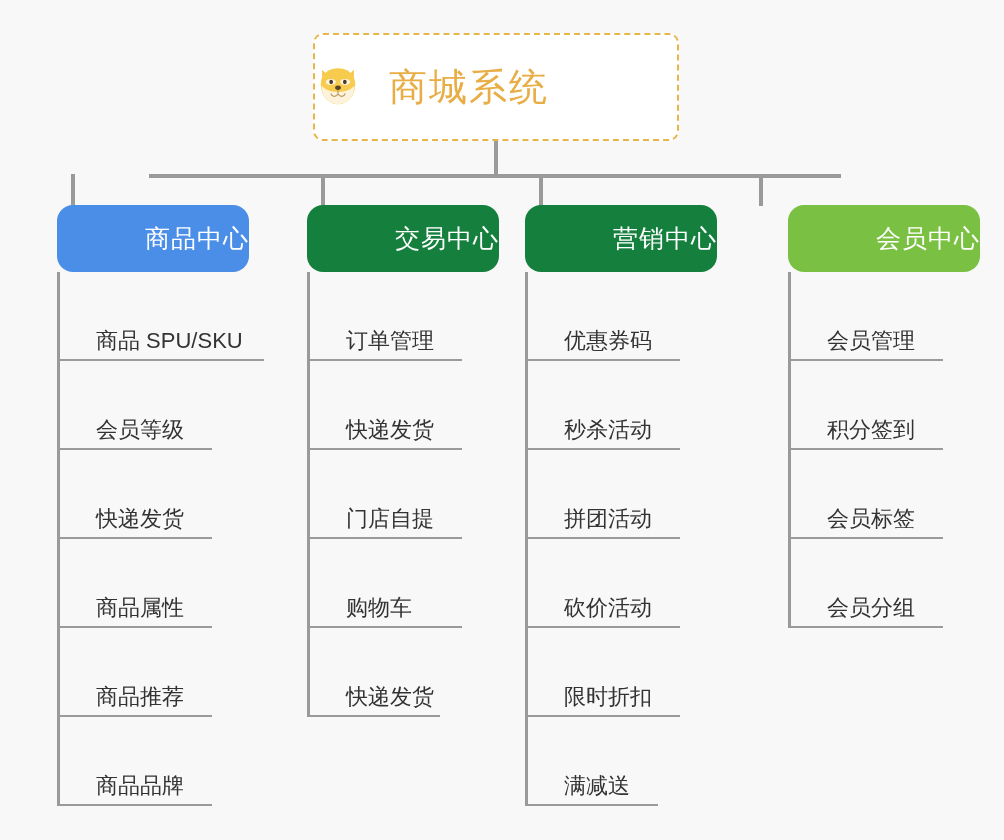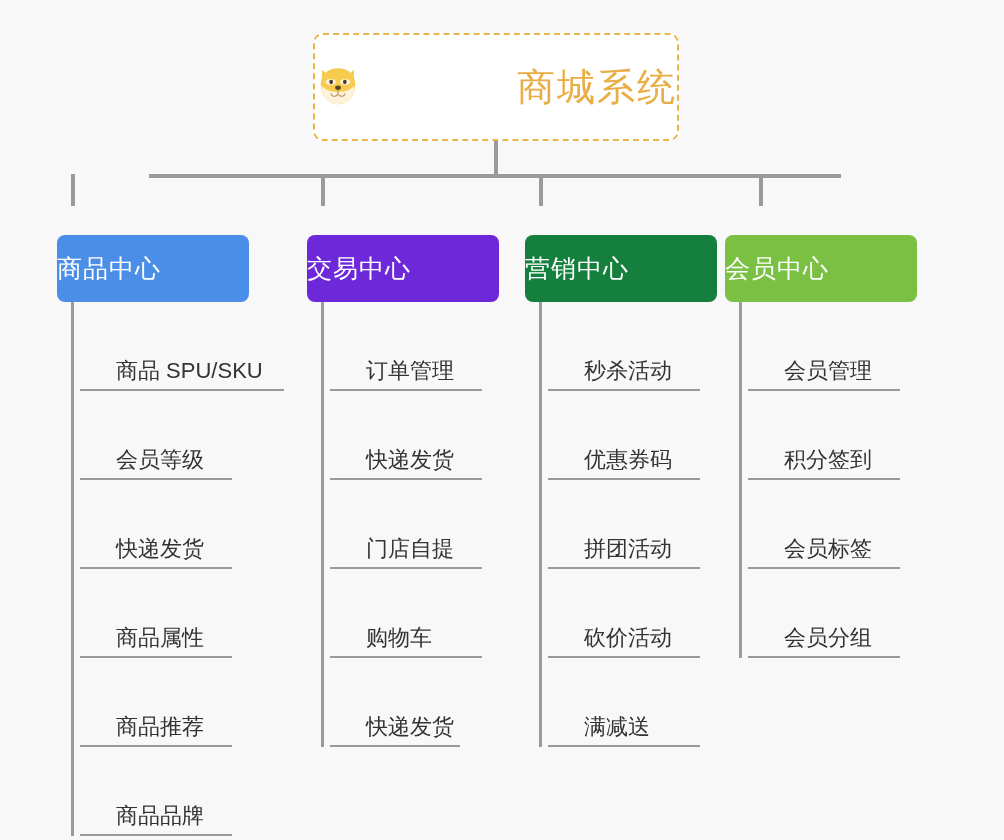--- a/index.html
+++ b/index.html
@@ -25,21 +25,21 @@
     left: 313px;
     top: 33px;
     width: 366px;
     height: 108px;
     background: #ffffff;
     border: 2px dashed #e8b54a;
     border-radius: 10px;
     box-sizing: border-box;
     display: flex;
     align-items: center;
-    justify-content: space-between;
+    justify-content: flex-start;
     gap: 28px;
   }
   .root-logo {
     width: 46px;
     height: 46px;
     flex: 0 0 auto;
     display: block;
   }
   .root-title {
     font-size: 38px;
@@ -77,36 +77,34 @@
   }
 
   
   .column {
     position: absolute;
     top: 205px;
     width: 192px;
   }
   .cat-box {
     height: 67px;
-    border-radius: 8px;
+    border-radius: 16px;
     display: flex;
     align-items: center;
-    justify-content: flex-start;
+    justify-content: flex-end;
     color: #ffffff;
     font-size: 25px;
     letter-spacing: 1px;
     box-sizing: border-box;
-    margin-top: 30px;
   }
   .items {
     position: relative;
     margin-top: 0;
-    padding-left: 21px;
+    padding-left: 15px;
     border-left: 3px solid #9a9a9a;
-    margin-left: 14px;
   }
   .item {
     position: relative;
     height: 89px;
     box-sizing: border-box;
     display: flex;
     align-items: flex-end;
     justify-content: flex-start;
     padding-left: 21px;
     padding-bottom: 5px;
@@ -180,21 +178,21 @@
           </div>
           <div class="item" data-name="list-item">
             <span class="item-label" data-name="item-label">商品推荐</span>
           </div>
           <div class="item" data-name="list-item">
             <span class="item-label" data-name="item-label">商品品牌</span>
           </div>
         </div>
       </div>
       <div class="column" data-name="column-trade-center" style="left: 307px;">
-        <div class="cat-box" data-name="category-box-trade-center" style="background: #6d28d9;">
+        <div class="cat-box" data-name="category-box-trade-center" style="background: #15803d;">
           <span data-name="category-label">交易中心</span>
         </div>
         <div class="items" data-name="item-list-trade-center">
           <div class="item" data-name="list-item">
             <span class="item-label" data-name="item-label">订单管理</span>
           </div>
           <div class="item" data-name="list-item">
             <span class="item-label" data-name="item-label">快递发货</span>
           </div>
           <div class="item" data-name="list-item">
@@ -207,37 +205,40 @@
             <span class="item-label" data-name="item-label">快递发货</span>
           </div>
         </div>
       </div>
       <div class="column" data-name="column-marketing-center" style="left: 525px;">
         <div class="cat-box" data-name="category-box-marketing-center" style="background: #15803d;">
           <span data-name="category-label">营销中心</span>
         </div>
         <div class="items" data-name="item-list-marketing-center">
           <div class="item" data-name="list-item">
+            <span class="item-label" data-name="item-label">优惠券码</span>
+          </div>
+          <div class="item" data-name="list-item">
             <span class="item-label" data-name="item-label">秒杀活动</span>
           </div>
           <div class="item" data-name="list-item">
-            <span class="item-label" data-name="item-label">优惠券码</span>
-          </div>
-          <div class="item" data-name="list-item">
             <span class="item-label" data-name="item-label">拼团活动</span>
           </div>
           <div class="item" data-name="list-item">
             <span class="item-label" data-name="item-label">砍价活动</span>
           </div>
           <div class="item" data-name="list-item">
+            <span class="item-label" data-name="item-label">限时折扣</span>
+          </div>
+          <div class="item" data-name="list-item">
             <span class="item-label" data-name="item-label">满减送</span>
           </div>
         </div>
       </div>
-      <div class="column" data-name="column-member-center" style="left: 725px;">
+      <div class="column" data-name="column-member-center" style="left: 788px;">
         <div class="cat-box" data-name="category-box-member-center" style="background: rgb(122, 192, 67);">
           <span data-name="category-label">会员中心</span>
         </div>
         <div class="items" data-name="item-list-member-center">
           <div class="item" data-name="list-item">
             <span class="item-label" data-name="item-label">会员管理</span>
           </div>
           <div class="item" data-name="list-item">
             <span class="item-label" data-name="item-label">积分签到</span>
           </div>

